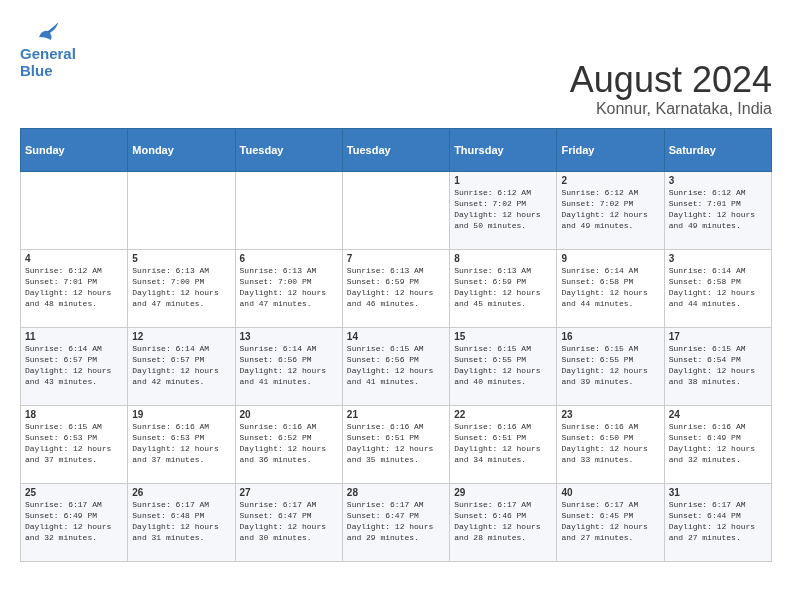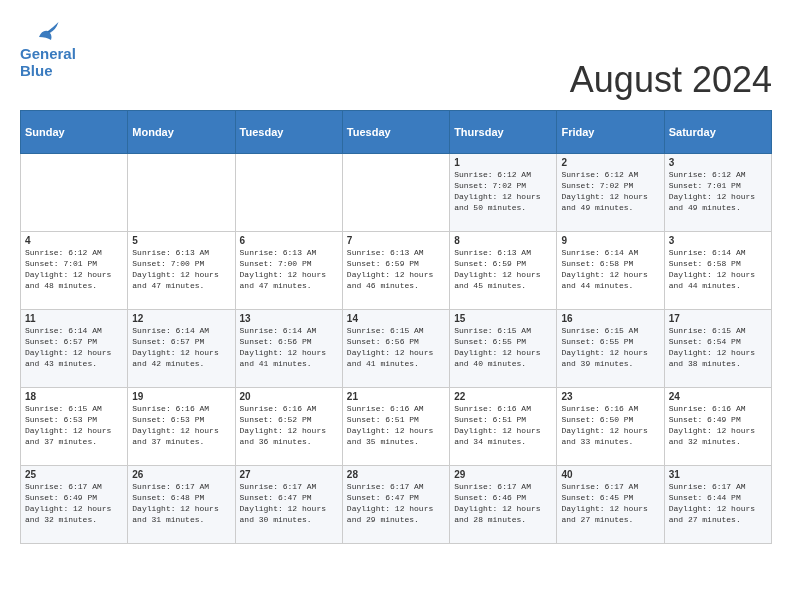--- a/index.html
+++ b/index.html
@@ -105,20 +105,21 @@
         <path d="M8 28 Q12 18 20 20 Q28 14 34 8 Q30 20 22 22 Q26 26 24 32 Q18 28 8 28Z" fill="#3a7bbf"></path>
         <path d="M20 20 Q24 22 26 20 Q22 24 20 20Z" fill="#1a5a9f"></path>
       </svg>
       <div class="logo-text">
         <div><span>General</span></div>
         <div><span>Blue</span></div>
       </div>
     </div>
     <div class="title-area">
       <div class="calendar-title">August 2024</div>
+      <div class="calendar-subtitle">Konnur, Karnataka, India</div>
     </div>
   </div>
 
   <table>
     <thead>
       <tr>
         <th>Sunday</th>
         <th>Monday</th>
         <th>Tuesday</th>
         <th>Tuesday</th>

